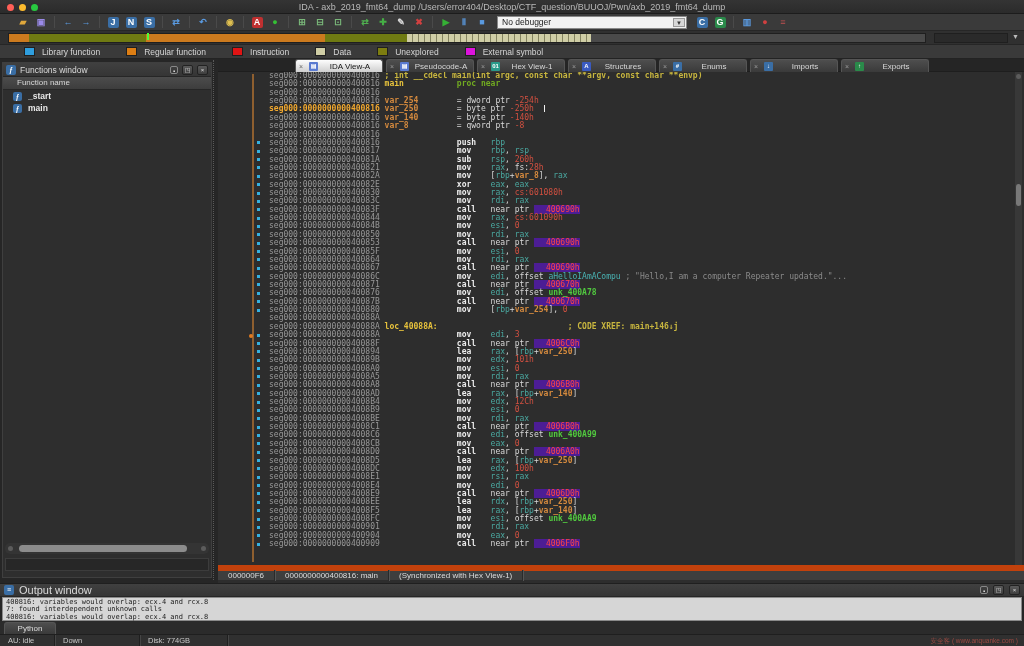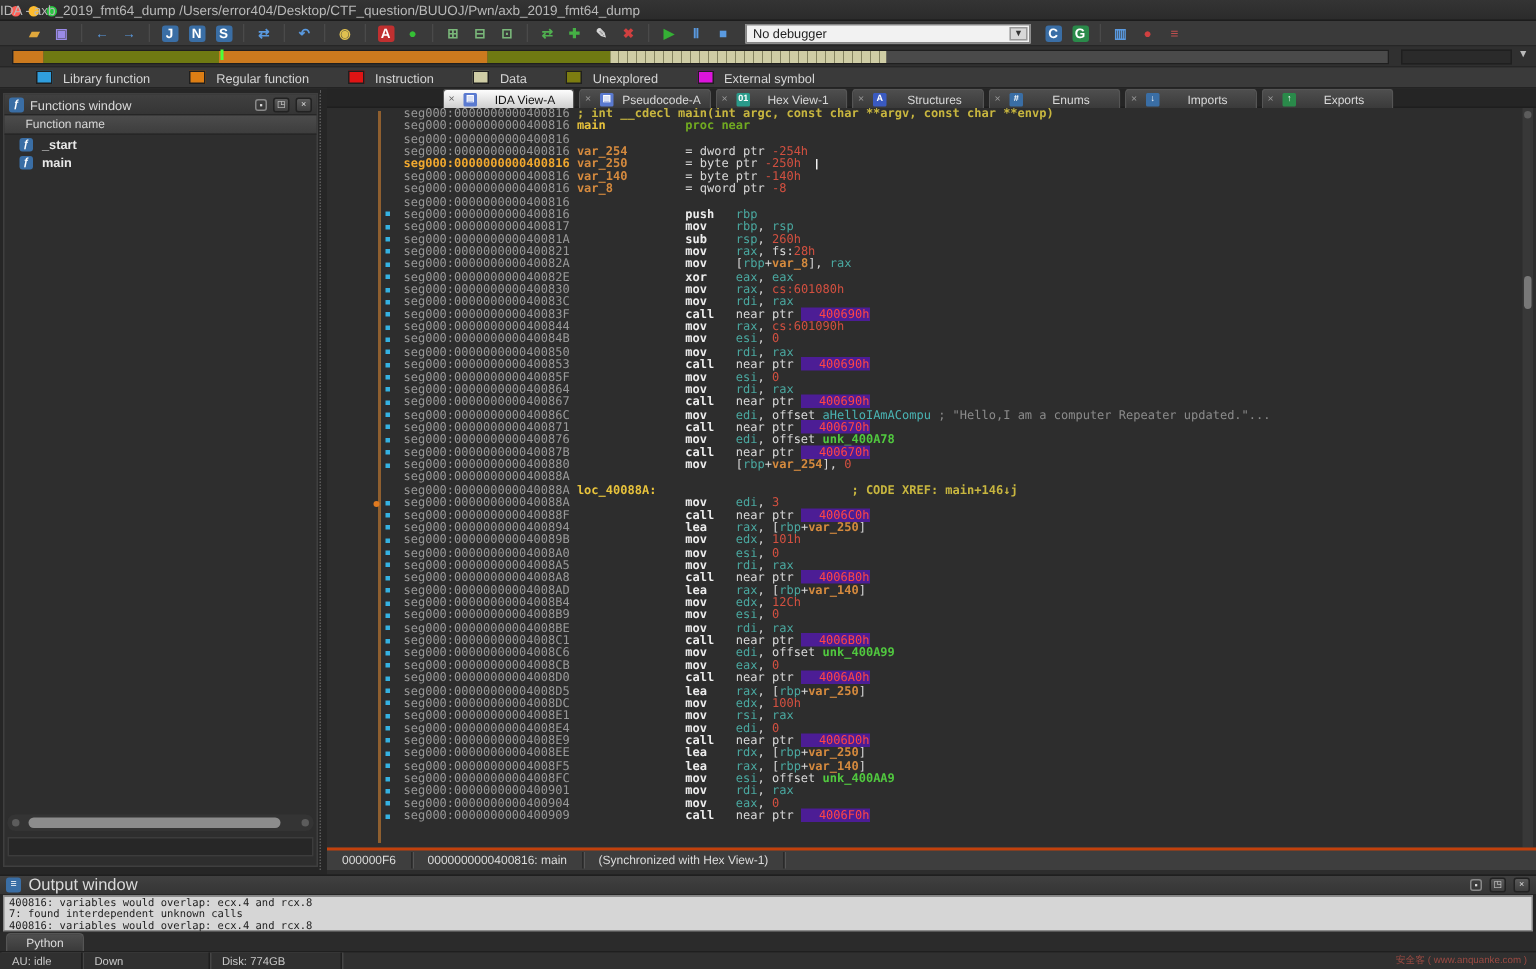--- a/index.html
+++ b/index.html
@@ -5,21 +5,21 @@
   * { margin:0; padding:0; box-sizing:border-box; }
   html,body { width:1024px; height:646px; overflow:hidden; background:#262626;
     font-family:"Liberation Sans", sans-serif; -webkit-font-smoothing:antialiased; }
 
   
   .titlebar { position:absolute; top:0; left:0; width:1024px; height:14px;
     background:linear-gradient(#343434,#2b2b2b); border-bottom:1px solid #1c1c1c; }
   .tl { position:absolute; top:4px; width:7px; height:7px; border-radius:50%; }
   .tl.red{ left:7px; background:#ff5f57; } .tl.yel{ left:19px; background:#febc2e; }
   .tl.grn{ left:31px; background:#28c840; }
-  .win-title { position:absolute; top:1px; left:0; width:1024px; text-align:left;
+  .win-title { position:absolute; top:1px; left:0; width:1024px; text-align:center;
     font-size:9px; color:#b9b9b9; line-height:13px; }
 
   
   .toolbar { position:absolute; top:14px; left:0; width:1024px; height:17px;
     background:#3a3a3a; border-bottom:1px solid #262626; display:flex; align-items:center; padding-left:14px; }
   .tbi { width:16px; height:14px; margin:0 1px; display:flex; align-items:center; justify-content:center;
     font-size:9px; font-weight:bold; border-radius:2px; cursor:default; }
   .tbi .ic { display:inline-block; min-width:11px; height:11px; line-height:11px; text-align:center; border-radius:2px; }
   .tbsep { width:1px; height:12px; margin:0 4px; background:#2a2a2a; border-right:1px solid #4a4a4a; }
   .dbg-select { height:13px; width:190px; margin:0 6px; background:#f2f2f2; border:1px solid #888;
@@ -104,21 +104,21 @@
   .tk-unk  { color:#51c93f; font-weight:bold; }
   .tk-gcmt { color:#8b8b8b; }
   .tk-xref { color:#c8b63f; font-weight:bold; }
   .caret { display:inline-block; width:1px; height:7px; background:#f0f0f0; margin-left:2ch; vertical-align:middle; }
 
   .vscroll { position:absolute; top:13px; left:797px; width:7px; height:493px; background:#383838; }
   .vscroll .up { position:absolute; top:2px; left:1px; width:5px; height:5px; border-radius:50%; background:#5c5c5c; }
   .vscroll .thumb { position:absolute; top:112px; left:1px; width:5px; height:22px; border-radius:3px; background:#787878; }
 
   .lstatus { position:absolute; top:506px; left:0; width:806px; height:15px; background:#3e3e3e;
-    border-top:2px solid #c2410c; display:flex; align-items:center; font-size:8px; color:#dcdcdc; }
+    border-top:6px solid #c2410c; display:flex; align-items:center; font-size:8px; color:#dcdcdc; }
   .lstatus .cell { padding:0 10px; height:11px; line-height:11px; border-right:1px solid #2a2a2a;
     box-shadow:1px 0 0 #555; }
 
   
   .outtitle { position:absolute; top:583px; left:0; width:1024px; height:14px;
     background:linear-gradient(#404040,#353535); border-top:1px solid #1f1f1f; border-bottom:1px solid #262626;
     display:flex; align-items:center; gap:5px; padding:0 4px; }
   .outtitle .txt { font-size:11px; color:#dadada; flex:1; }
   .outbody { position:absolute; top:597px; left:2px; width:1020px; height:24px; background:#d6d6d6;
     border:1px solid #8a8a8a; font-family:"DejaVu Sans Mono", monospace; font-size:7px; color:#1c1c1c;

